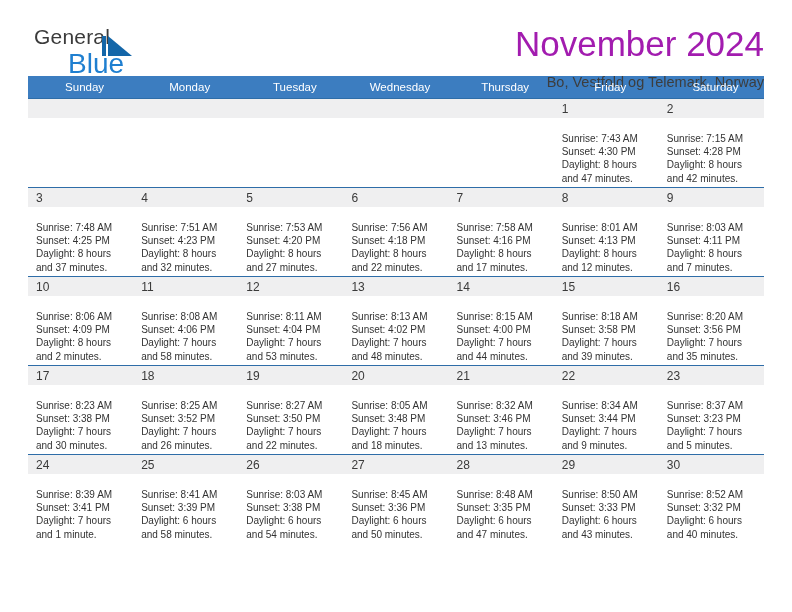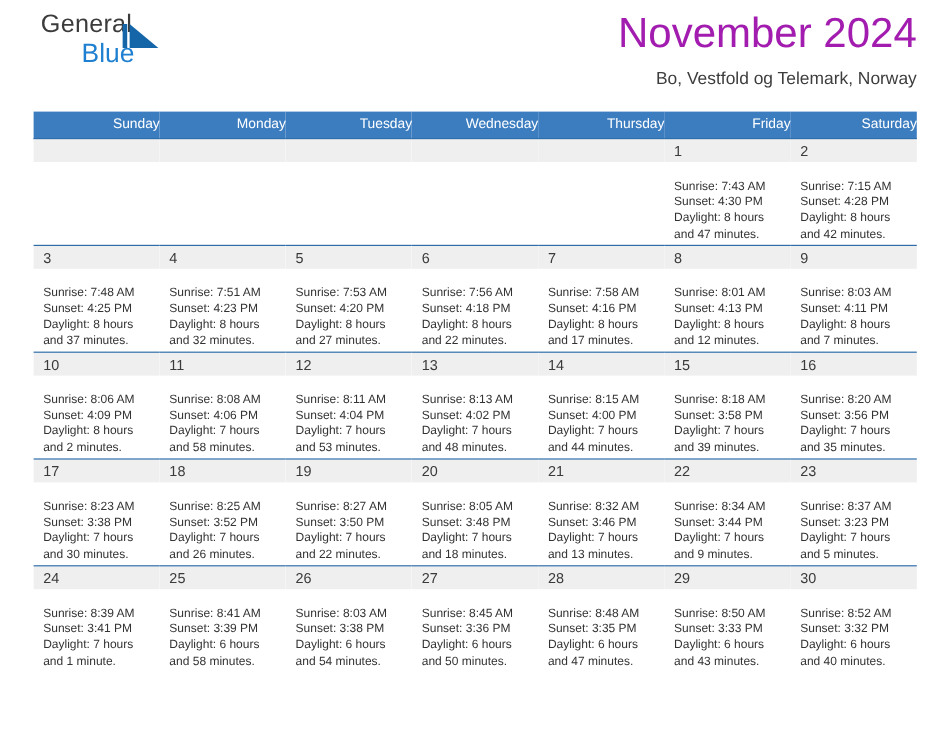--- a/index.html
+++ b/index.html
@@ -20,39 +20,39 @@
     height: 612px;
     box-sizing: border-box;
     padding: 0 28px;
   }
 
   
   .topbar {
     display: flex;
     align-items: flex-start;
     justify-content: space-between;
-    padding-top: 10px;
-    height: 93px;
+    padding-top: 26px;
+    height: 76px;
     box-sizing: border-box;
   }
   .brand {
     position: relative;
     width: 140px;
     height: 56px;
     padding-left: 6px;
   }
   .brand-general {
     font-size: 21px;
     letter-spacing: .2px;
     color: #3b3b3b;
     line-height: 1;
     display: block;
   }
   .brand-blue {
-    font-size: 22px;
+    font-size: 28px;
     color: #1f7fd0;
     line-height: 1;
     display: block;
     margin-top: 3px;
     margin-left: 34px;
   }
   .brand-mark {
     position: absolute;
     left: 74px;
     top: 10px;
@@ -81,21 +81,21 @@
   .calendar {
     width: 736px;
     border-collapse: collapse;
     table-layout: fixed;
   }
   .dow-row th {
     background: #3c7dc0;
     color: #ffffff;
     font-size: 11.5px;
     font-weight: normal;
-    text-align: right;
+    text-align: center;
     padding: 5px 0 5px 8px;
     height: 20px;
     box-sizing: border-box;
   }
   .week-row td {
     vertical-align: top;
     padding: 0;
     border-top: 1px solid #2e6da8;
     height: 89px;
     box-sizing: border-box;

